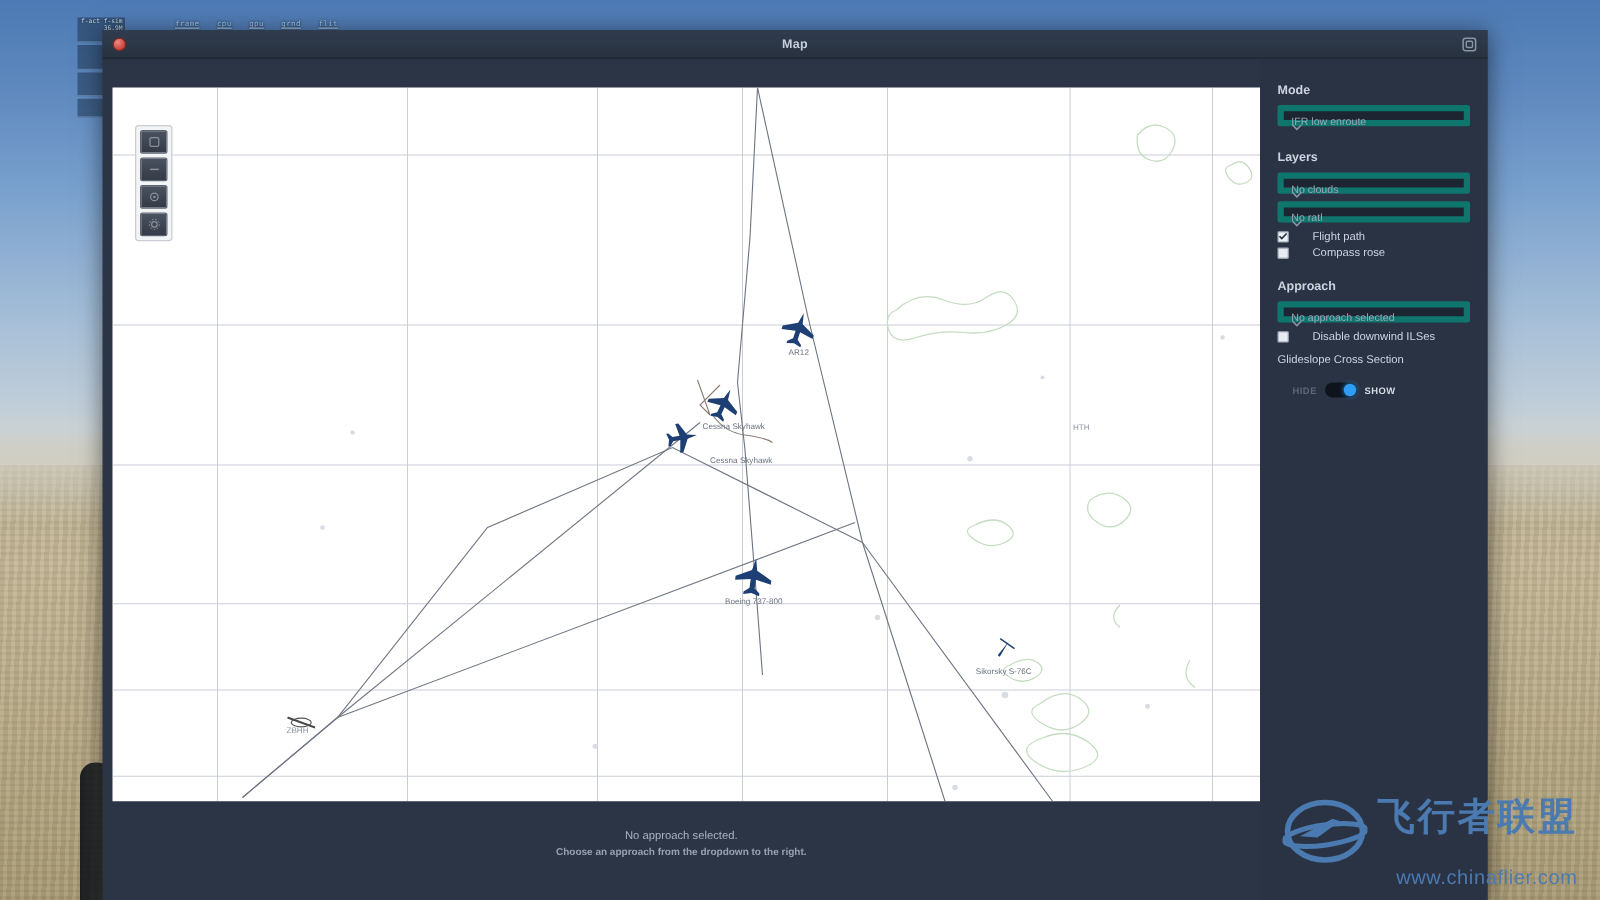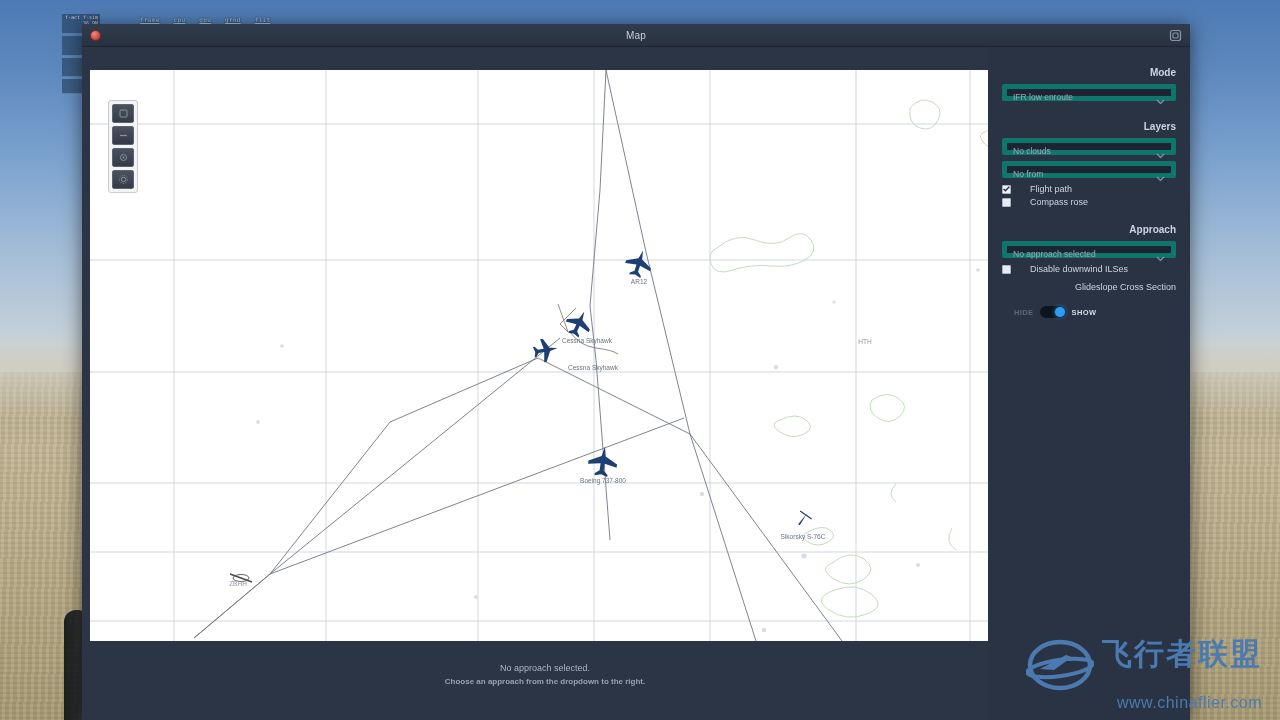--- a/index.html
+++ b/index.html
@@ -67,21 +67,21 @@
     border-bottom:1px solid #1d2531;
   }
   #close-btn {
     position:absolute; left:8px; top:6px; width:11px; height:11px;
     border-radius:50%;
     background:radial-gradient(circle at 35% 30%, #ef8a82, #c9443c 70%, #a22f29);
     border:1px solid #7d2b26; cursor:pointer;
   }
   #win-title {
     line-height:23px; text-align:center;
-    font-size:10px; color:#c6cedb; letter-spacing:.2px;
+    font-size:10px; color:#c6cedb; letter-spacing:.2px;font-weight:bold;
   }
   #restore-btn {
     position:absolute; right:8px; top:5px; width:13px; height:13px;
     cursor:pointer;
   }
   #restore-btn svg { display:block; }
 
   
   #map-body { position:relative; width:100%; height:673px; }
 
@@ -101,22 +101,22 @@
   .tool-btn {
     width:22px; height:19px; border-radius:2px;
     background:linear-gradient(to bottom,#4a5260,#343b46);
     border:1px solid #5c6472; cursor:pointer;
     display:flex; align-items:center; justify-content:center;
   }
   .tool-btn svg { display:block; opacity:.8; }
 
   
   #side-panel {
-    position:absolute; right:0; top:0; width:202px; height:673px;
-    background:#2a3344; padding:20px 14px 0 14px;text-align:right;
+    position:absolute; right:0; top:0; width:182px; height:673px;
+    background:#2a3344; padding:20px 14px 0 14px;
   }
   .panel-label {
     font-size:10px; color:#ccd4e0; margin-bottom:6px; font-weight:bold;
   }
   .dropdown {
     position:relative; height:17px; background:#1d2533;
     border:5px solid #0f766e; border-radius:2px;
     margin-bottom:6px; cursor:pointer;
   }
   .dropdown span {
@@ -392,21 +392,21 @@
       <div class="panel-label">Layers</div>
       <div class="dropdown">
         <span>No clouds</span>
         <span class="chev">
           <svg width="9" height="6" viewBox="0 0 9 6">
               <path d="M1,1 L4.5,4.5 L8,1" fill="none" stroke="#8b97a8" stroke-width="1.2"></path>
             </svg>
         </span>
       </div>
       <div class="dropdown">
-        <span>No from</span>
+        <span>No ratl</span>
         <span class="chev">
           <svg width="9" height="6" viewBox="0 0 9 6">
               <path d="M1,1 L4.5,4.5 L8,1" fill="none" stroke="#8b97a8" stroke-width="1.2"></path>
             </svg>
         </span>
       </div>
 
       <div class="check-row">
         <span class="cbox checked">
           <svg width="7" height="6" viewBox="0 0 7 6">

